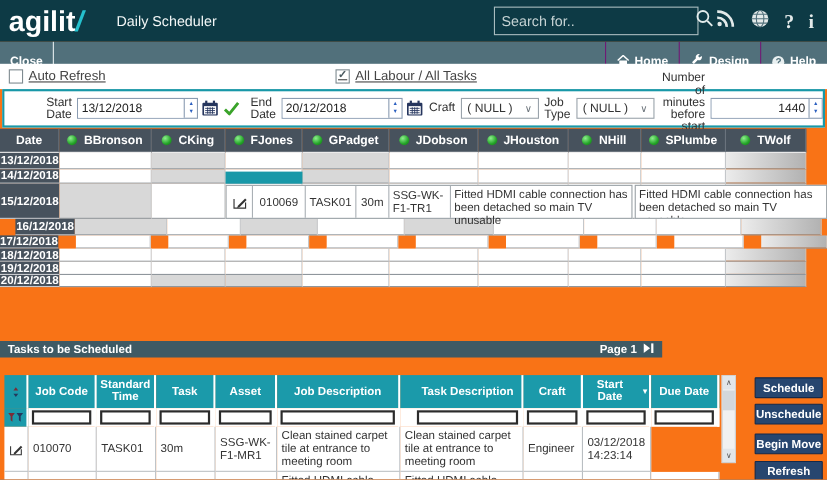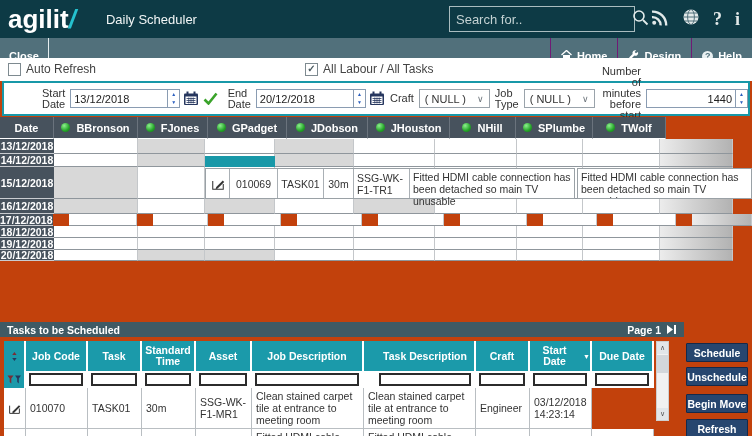--- a/index.html
+++ b/index.html
@@ -1,21 +1,21 @@
 <!DOCTYPE html>
 <html style="--topbar: #0d3a45; --accent: #1898a8; --menubar: #51707b; --grid_header: #47525d; --panel_header: #3f5a64; --table_header: #1b9aaa; --button: #27466f; --selection: #1898a8;"><head>
 <meta charset="utf-8">
 <style>
   :root{
     --topbar:#0d3a45; --accent:#1898a8; --menubar:#51707b; --grid_header:#47525d;
     --panel_header:#3f5a64; --table_header:#1b9aaa; --button:#27466f; --selection:#1898a8;
   }
   *{box-sizing:border-box; margin:0; padding:0; font-family:"Liberation Sans",sans-serif;}
   body{background:#888;}
-  .screen{position:relative; width:752px; height:436px; background:#c2410c; overflow:hidden; margin:0 auto;}
+  .screen{position:relative; width:752px; height:436px; background:#f97316; overflow:hidden; margin:0 auto;}
 
   
   .topbar{position:absolute; left:0; top:0; width:752px; height:38px; background:var(--topbar);
     display:flex; align-items:center; padding:0 12px 0 8px;}
   .logo{font-size:26px; font-weight:bold; color:#fff; letter-spacing:0; line-height:1;}
   .logo .slash{color:#25c1ce; font-style:italic; font-weight:bold;}
   .apptitle{color:#f2f6f6; font-size:13px; margin-left:30px;}
   .search{margin-left:auto; width:186px; height:26px; border:1px solid #a9bcbf; background:transparent;
     display:flex; align-items:center; padding:0 6px; margin-right:16px;}
   .search input{flex:1; background:transparent; border:none; outline:none; color:#cfdcdd; font-size:13px;}
@@ -27,21 +27,21 @@
   .menubar{position:absolute; left:0; top:38px; width:752px; height:36px; background:var(--menubar);
     display:flex; align-items:stretch; color:#fff; font-size:11px; font-weight:bold;}
   .mclose{display:flex; align-items:center; padding:0 9px; border-right:1px solid #e6eef0;}
   .mright{margin-left:auto; display:flex; align-items:stretch;}
   .mitem{display:flex; align-items:center; gap:5px; padding:0 10px; border-left:1px solid #701a75;}
   .qcirc{display:inline-flex; width:11px; height:11px; border-radius:50%; background:#e9f0f1; color:var(--menubar);
     font-size:9px; font-weight:bold; align-items:center; justify-content:center;}
 
   
   .toggles{position:absolute; left:0; top:58px; width:752px; height:23px; background:#fff; font-size:12px; color:#444;}
-  .toggle{position:absolute; top:4px; display:flex; align-items:center; gap:5px;}
+  .toggle{position:absolute; top:4px; display:flex; align-items:center; gap:5px;text-decoration:underline;}
   .cb{width:13px; height:13px; border:1px solid #7e8a90; background:#fff; display:inline-flex;
     align-items:center; justify-content:center; font-size:10px; font-weight:bold; color:#4a5a60; line-height:1;}
 
   
   .filters{position:absolute; left:2px; top:81px; width:748px; height:35px; border:2px solid var(--accent);
     background:#fff; display:flex; align-items:center; font-size:11px; color:#333; padding-left:38px;}
   .flabel{line-height:11px;}
   .flabel.w2{width:31px;}
   .flabel.mins{width:97px; text-align:right;}
   .spinwrap{display:inline-flex; border:1px solid #8a9cb2; background:#fff; height:19px; align-items:stretch; margin-left:5px;}
@@ -60,40 +60,40 @@
   .grid{position:absolute; left:0; top:117px; width:752px;}
   .ghead{display:flex; height:22px;}
   .gh{background:var(--grid_header); color:#fff; font-size:11px; font-weight:bold; display:flex;
     align-items:center; justify-content:center; border-right:1px solid #6a737d; border-bottom:1px solid #fff;}
   .ball{width:9px; height:9px; border-radius:50%; margin-right:6px;
     background:radial-gradient(circle at 35% 30%, #8df08d, #23a327 60%, #157017);}
   .c0{width:54px;}
   .pc0{width:84px;} .pc1{width:67px;} .pc2{width:70px;} .pc3{width:79px;} .pc4{width:81px;}
   .pc5{width:82px;} .pc6{width:66px;align-items:center;} .pc7{width:77px;} .pc8{width:73px;}
   .grow{display:flex;}
-  .grow0{height:15px;} .grow1{height:13px;} .grow2{height:32px;} .grow3{height:15px;}
+  .grow0{height:15px;} .grow1{height:13px;} .grow2{height:32px;} .grow3{height:15px;padding-left:14px;}
   .grow4{height:12px;gap:16px;} .grow5{height:12px;} .grow6{height:12px;} .grow7{height:11px;}
   .datecell{width:54px; background:var(--grid_header); color:#fff; font-size:10.5px; font-weight:bold;
     display:flex; align-items:center; justify-content:center; border-bottom:1px solid #c9ccd0;}
   .gcell{background:#fff; border-right:1px solid #c4c7ca; border-bottom:1px solid #8f969c;}
   .gcell.shaded{background:#d8d8d8;}
   .gcell.lastcol{background:linear-gradient(to right,#ececec,#b2b2b2);}
   .sel{position:absolute; left:205px; top:39px; width:70px; height:11px; background:var(--selection);}
   .card{position:absolute; top:51px; height:31px; background:#fff; border:1px solid #9aa1a6; display:flex; z-index:3;}
   .card1{left:205px; width:370px;}
   .card2{left:577px; width:175px; border-left:1px solid #9aa1a6; overflow:hidden;}
   .seg{border-right:1px solid #aab0b5; padding:1px 3px; font-size:10.5px; color:#333; display:flex;
     align-items:center; justify-content:center; line-height:12px;}
   .seg.iconseg{width:24px;}
   .seg.code{width:48px;} .seg.task{width:46px;} .seg.time{width:30px;}
   .seg.asset{width:56px; justify-content:flex-start; word-break:break-all;}
   .seg.desc{flex:1; justify-content:flex-start; align-items:flex-start; border-right:none; padding-top:2px;}
 
   
-  .panelbar{position:absolute; left:0; top:322px; width:684px; height:15px; background:var(--panel_header);
+  .panelbar{position:absolute; left:0; top:310px; width:602px; height:15px; background:var(--panel_header);
     color:#fff; font-size:10.5px; font-weight:bold; display:flex; align-items:center; padding:0 7px;}
   .pageblock{margin-left:auto; display:flex; align-items:center; gap:6px;}
   .btable{position:absolute; left:4px; top:341px; width:650px; font-size:10.5px; color:#333;}
   .trow{display:flex;}
   .th{background:var(--table_header); color:#fff; font-weight:bold; display:flex; align-items:center;
     justify-content:center; text-align:center; border-right:2px solid #fff; height:30px; line-height:11px;}
   .t0{width:22px;} .t1{width:62px;} .t2{width:54px;} .t3{width:54px;} .t4{width:56px;}
   .t5{width:112px;} .t6{width:112px;padding-left:12px;} .t7{width:54px;} .t8{width:62px;} .t9{width:62px;}
   .sorticon{font-size:7px; margin-left:4px;}
   .frow .fc{height:17px; display:flex; align-items:center; justify-content:center; border-right:2px solid #fff; background:#fff;}
@@ -249,20 +249,24 @@
     </span>
   </div>
 
   <div class="grid">
     <div class="ghead">
       <div class="gh c0">Date</div>
       <div class="gh pc0">
           <span class="ball"></span>
           <span>BBronson</span>
         </div>
+      <div class="gh pc1">
+          <span class="ball"></span>
+          <span>CKing</span>
+        </div>
       <div class="gh pc2">
           <span class="ball"></span>
           <span>FJones</span>
         </div>
       <div class="gh pc3">
           <span class="ball"></span>
           <span>GPadget</span>
         </div>
       <div class="gh pc4">
           <span class="ball"></span>
@@ -419,22 +423,22 @@
 
   <div class="btable">
     <div class="trow">
       <div class="th t0">
         <svg width="9" height="11" viewBox="0 0 9 11">
             <path d="M2.2 4 4.4 1 6.6 4z" fill="#7b2c35"></path>
             <path d="M2.2 7 6.6 7 4.4 10z" fill="#23395d"></path>
           </svg>
       </div>
       <div class="th t1">Job Code</div>
+      <div class="th t3">Standard Time</div>
       <div class="th t2">Task</div>
-      <div class="th t3">Standard Time</div>
       <div class="th t4">Asset</div>
       <div class="th t5">Job Description</div>
       <div class="th t6">Task Description</div>
       <div class="th t7">Craft</div>
       <div class="th t8">
         <span>Start Date</span>
         <span class="sorticon">▼</span>
       </div>
       <div class="th t9">Due Date</div>
     </div>

